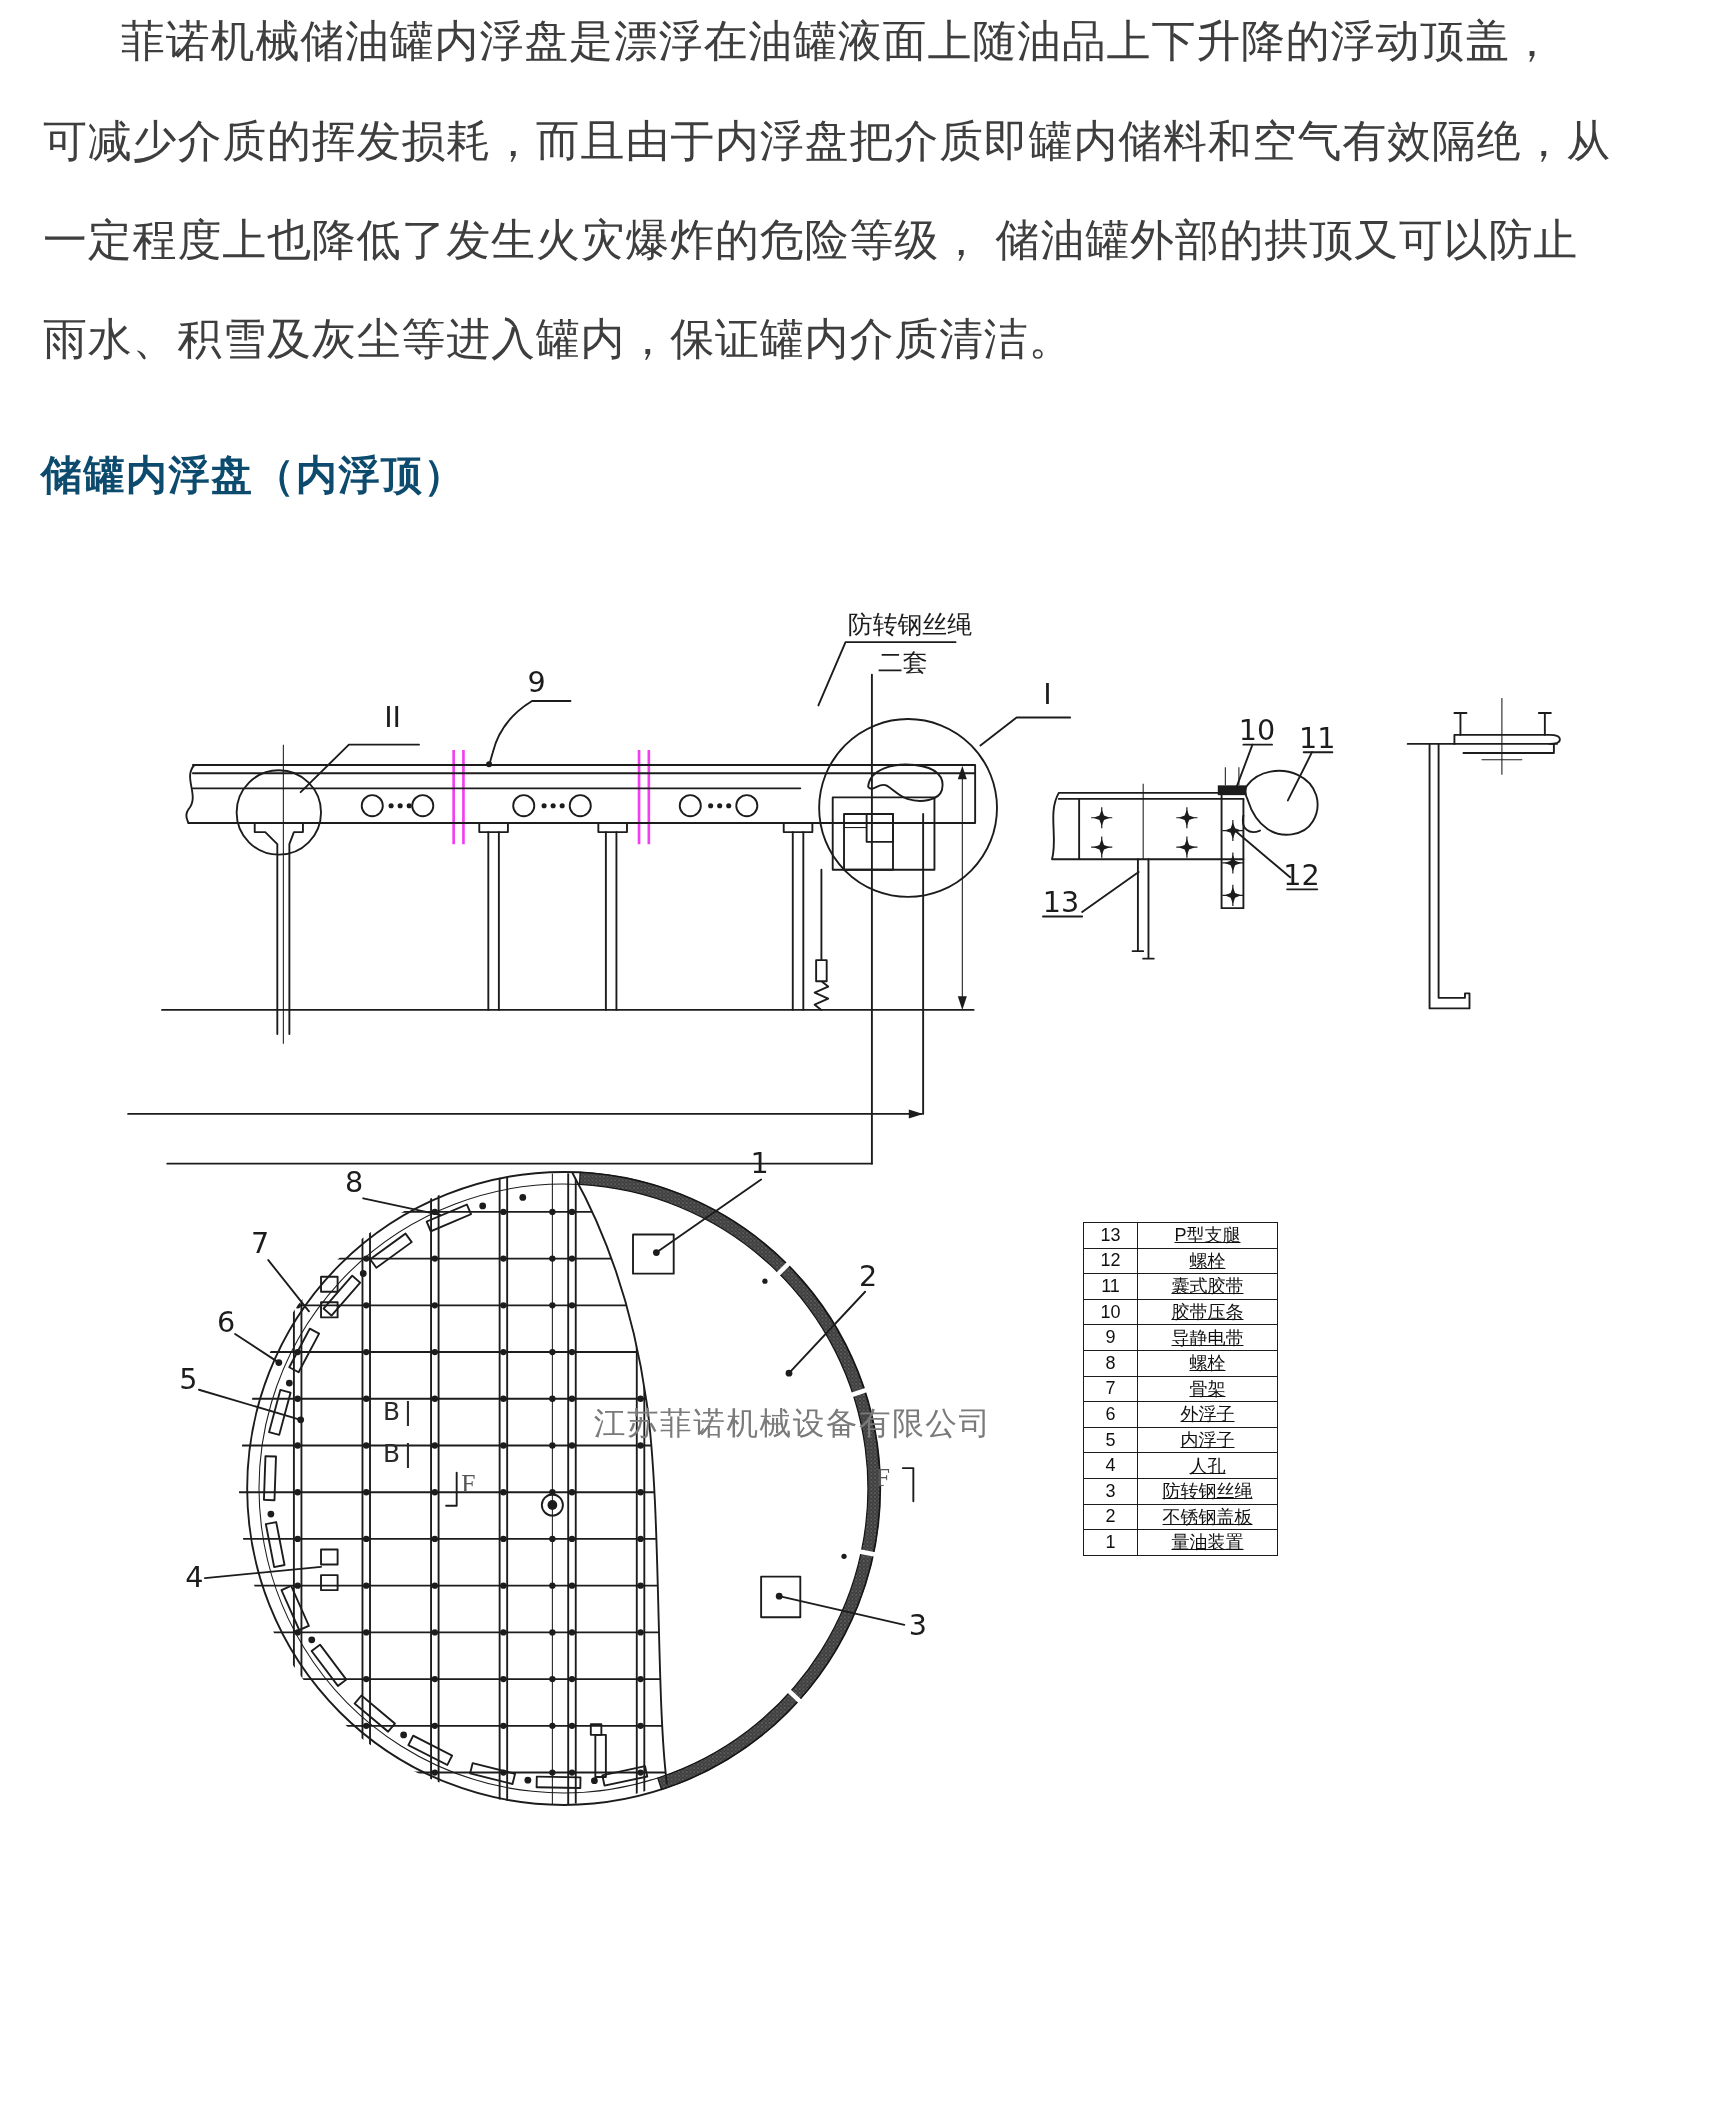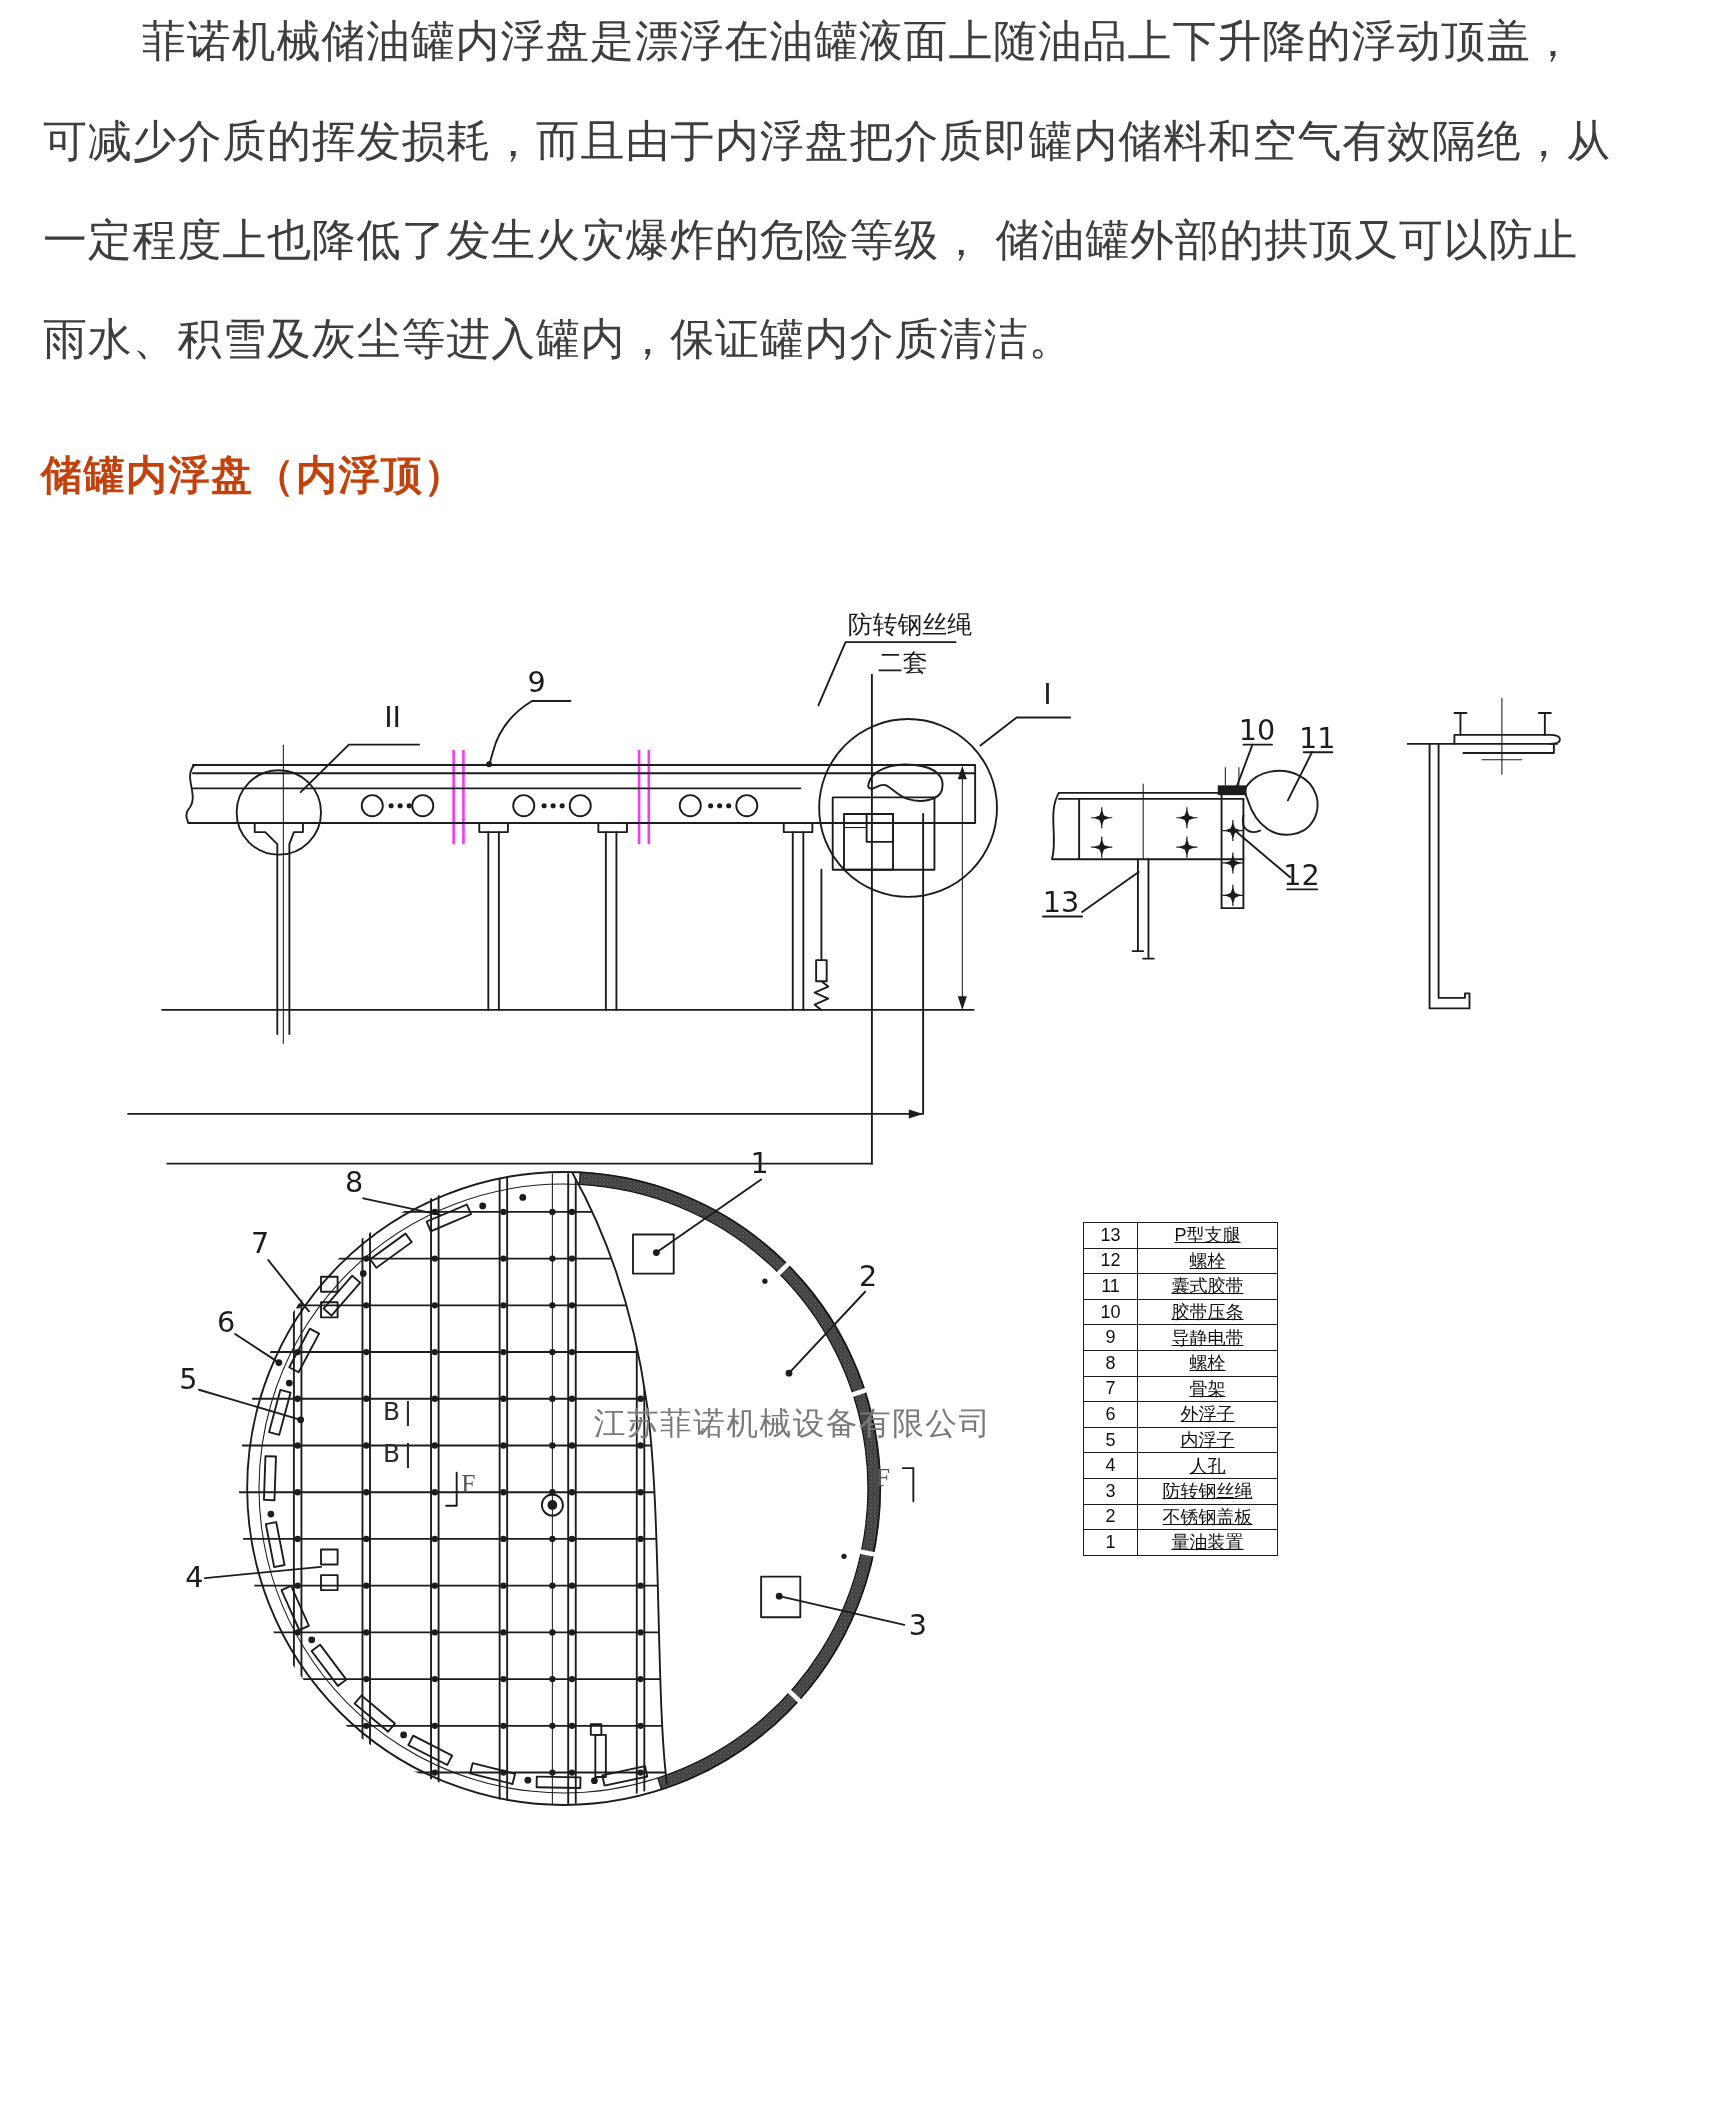--- a/index.html
+++ b/index.html
@@ -1,40 +1,40 @@
 <!DOCTYPE html>
 <html style="font-size:12px"><head>
 <meta charset="utf-8">
 <style>
   html,body{margin:0;padding:0;background:#ffffff;}
   body{width:1734px;height:2108px;position:relative;overflow:hidden;
        font-family:"Liberation Serif", serif;}
   .para-line{position:absolute;white-space:nowrap;font-size:44px;letter-spacing:0.8px;
              color:#3e3e3e;font-family:"Liberation Serif", serif;}
   .doc-heading{position:absolute;white-space:nowrap;font-size:41px;font-weight:bold;
-             color:#c2410c;font-family:"Liberation Sans", sans-serif;letter-spacing:1.5px;}
+             color:#0c4a6e;font-family:"Liberation Sans", sans-serif;letter-spacing:1.5px;}
   svg{position:absolute;left:0;top:0;}
   .ln{stroke:#1c1c1c;stroke-width:2.5;fill:none;stroke-linecap:round;stroke-linejoin:round;}
   .thin{stroke:#1c1c1c;stroke-width:1.4;fill:none;}
   .fil{fill:#1c1c1c;stroke:none;}
   .lbl{font-family:"DejaVu Sans", sans-serif;font-size:38px;fill:#1c1c1c;}
   .lblsm{font-family:"DejaVu Sans", sans-serif;font-size:33px;fill:#1c1c1c;}
   .wmk{font-family:"Liberation Sans", sans-serif;font-size:42px;fill:#7a7a7a;letter-spacing:2px;}
   .bmark{font-family:"DejaVu Sans", sans-serif;font-size:33px;fill:#2a2a2a;letter-spacing:5px;}
   .fmark{font-family:"Liberation Serif", serif;font-size:34px;fill:#555;}
   table.parts{position:absolute;left:1083px;top:1222px;border-collapse:collapse;
       font-family:"Liberation Sans", sans-serif;font-size:18px;color:#101010;}
   table.parts td{border:1.8px solid #1c1c1c;height:24.6px;text-align:center;padding:0 4.5px;}
   td.ncol{width:44px;}
   td.namecol{width:130px;text-decoration:underline;}
 </style>
 </head>
 <body>
 
-<div class="para-line" style="left:142px;top:12px">菲诺机械储油罐内浮盘是漂浮在油罐液面上随油品上下升降的浮动顶盖，</div>
+<div class="para-line" style="left:121px;top:12px">菲诺机械储油罐内浮盘是漂浮在油罐液面上随油品上下升降的浮动顶盖，</div>
 <div class="para-line" style="left:43px;top:112px">可减少介质的挥发损耗，而且由于内浮盘把介质即罐内储料和空气有效隔绝，从</div>
 <div class="para-line" style="left:43px;top:211px">一定程度上也降低了发生火灾爆炸的危险等级， 储油罐外部的拱顶又可以防止</div>
 <div class="para-line" style="left:43px;top:310px">雨水、积雪及灰尘等进入罐内，保证罐内介质清洁。</div>
 <div class="doc-heading" style="left:41px;top:448px">储罐内浮盘（内浮顶）</div>
 
 <svg width="1734" height="2108" viewBox="0 0 2301 2797">
   <defs>
     <pattern id="hatchp" width="5" height="5" patternUnits="userSpaceOnUse">
       <rect width="5" height="5" fill="#3c3c3c"></rect>
       <circle cx="1.2" cy="1.2" r="0.9" fill="#8f8f8f"></circle>

